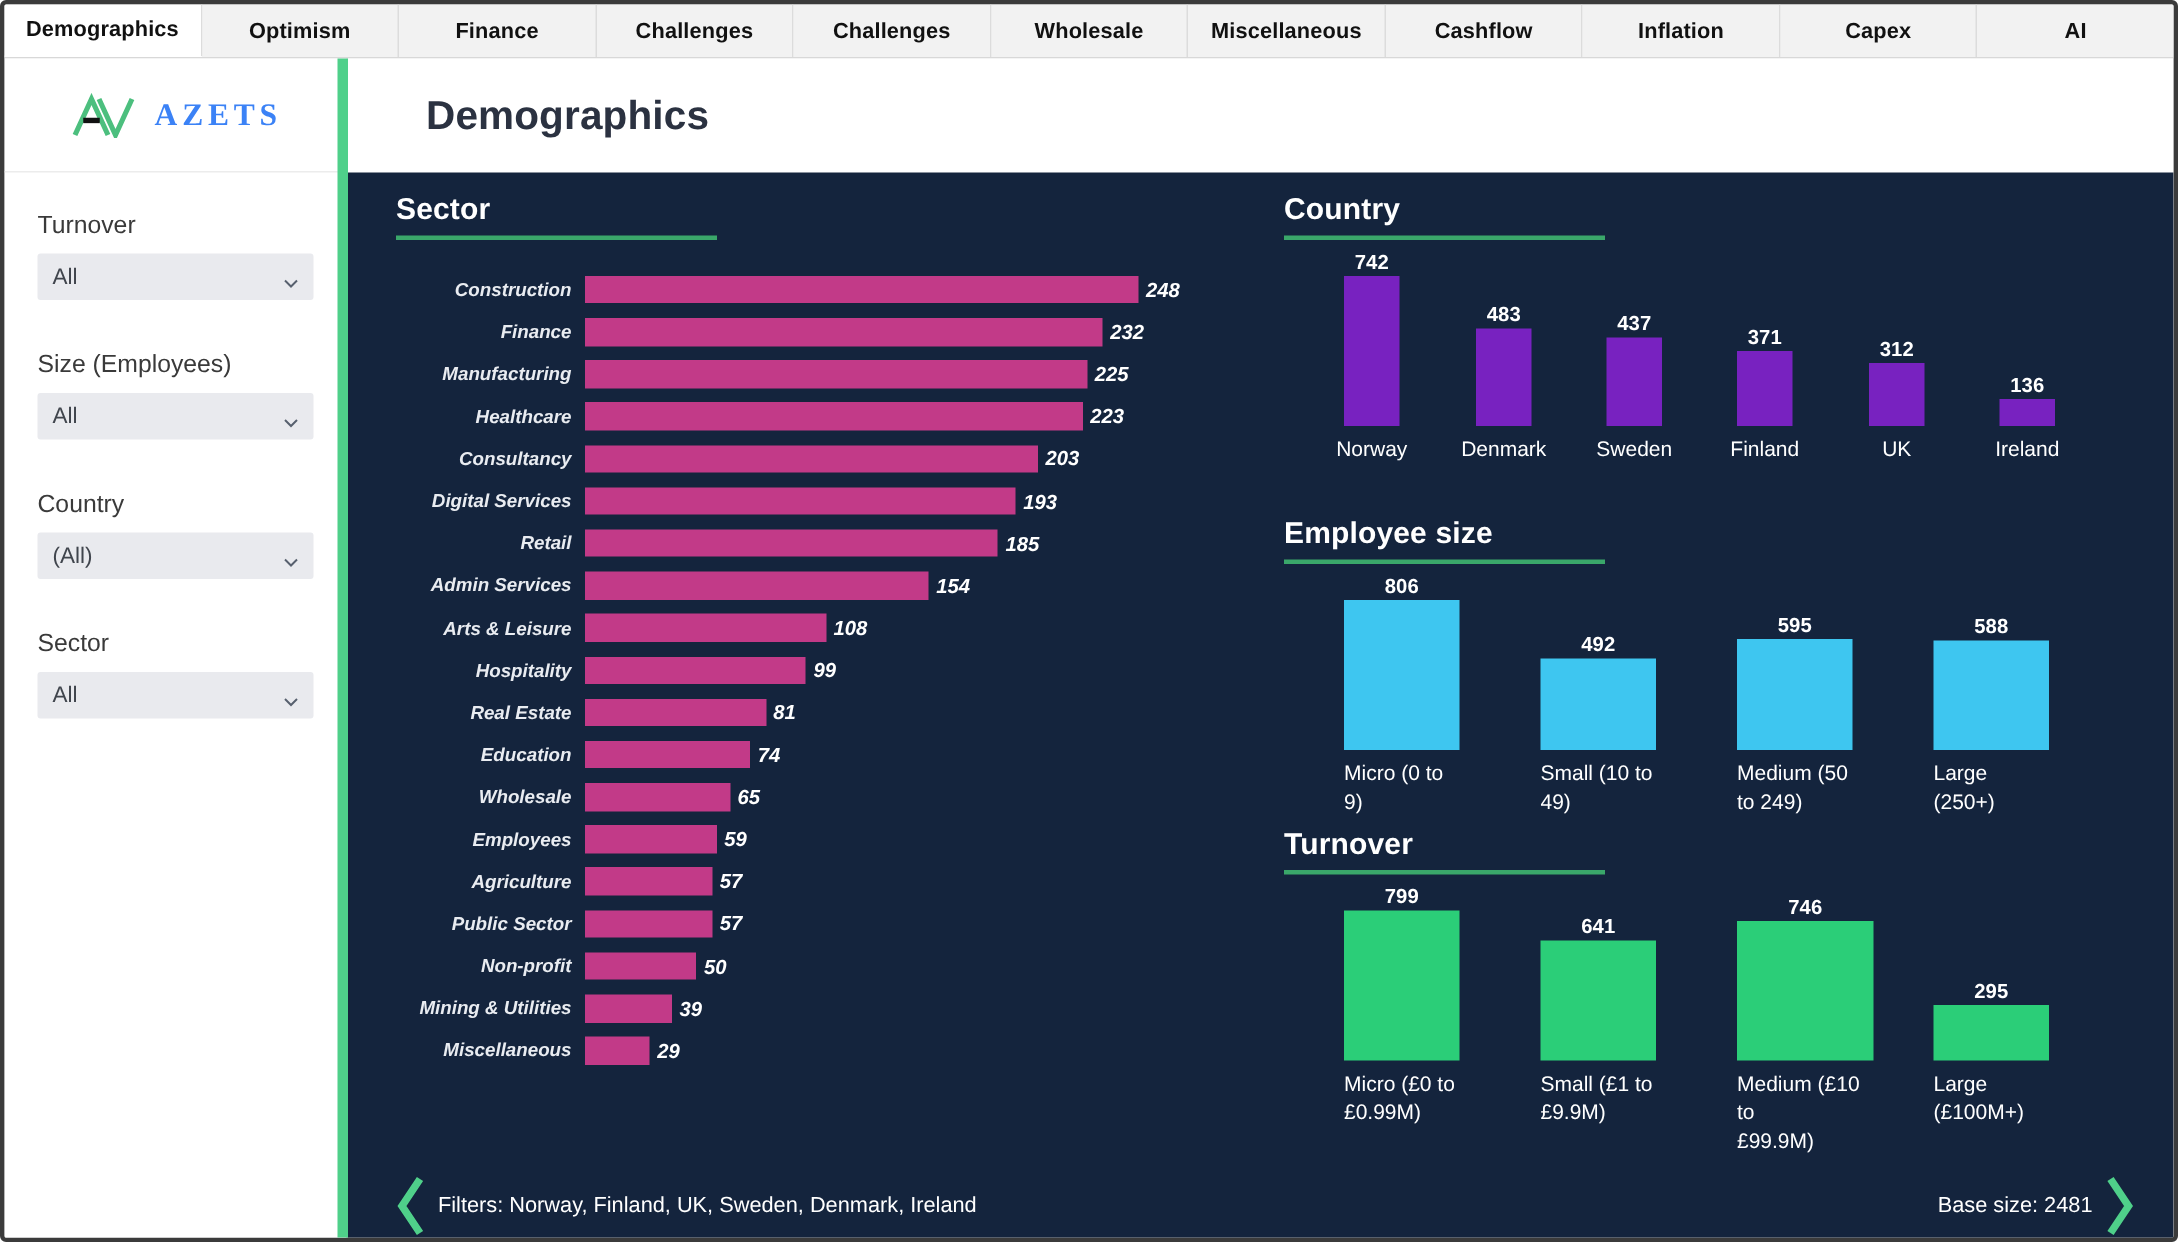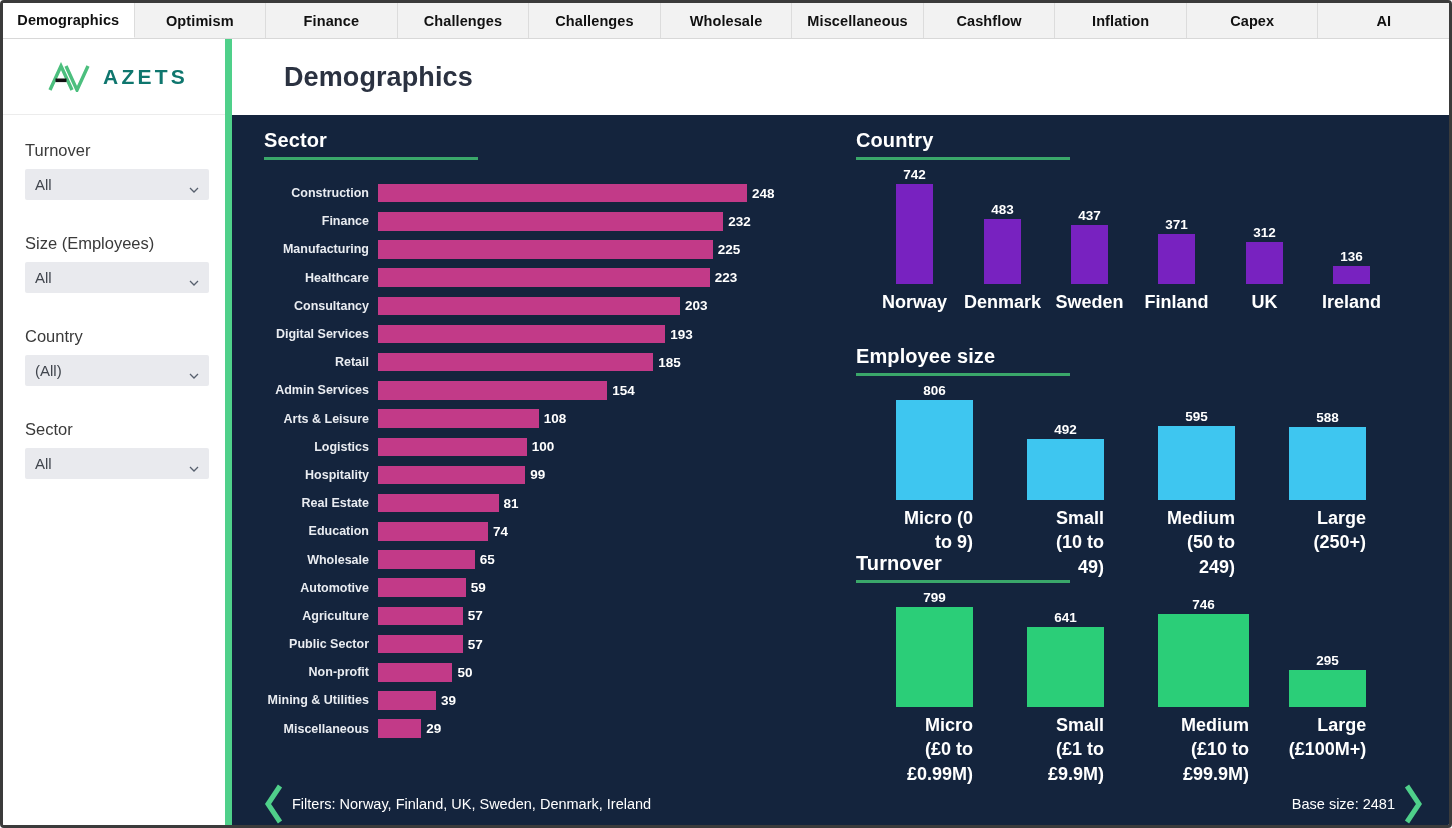--- a/index.html
+++ b/index.html
@@ -50,21 +50,22 @@
   }
   .logo-wrap {
     height: 76px;
     display: flex; align-items: center; justify-content: center;
     border-bottom: 1px solid #ececec;
     gap: 9px;
   }
   .logo-mark { width: 48px; height: 30px; display: block; }
   .logo-text {
     font-size: 21px; font-weight: 700; letter-spacing: 3.2px;
-    color: #0f766e;
+    color: #3b82f6;
+    font-family: Liberation Serif, serif;
   }
   .filters { padding: 26px 22px 0 22px; }
   .filter { margin-bottom: 34px; }
   .filter-label {
     font-size: 16.5px; color: #3a3a3a; margin-bottom: 9px;
     font-weight: 400;
   }
   .filter-select {
     position: relative;
     height: 31px;
@@ -143,22 +144,22 @@
   .vbar-col {
     position: absolute;
     display: flex; flex-direction: column; align-items: center; padding-left: 40px;
   }
   .vbar-val {
     font-size: 13.5px; font-weight: 700; color: #ffffff;
     margin-bottom: 2px; white-space: nowrap;
   }
   .vbar-rect { width: 100%; }
   .vbar-lbl {
-    font-size: 18px; font-weight: 700; color: #ffffff;
-    margin-top: 6px; text-align: right; line-height: 1.35;
+    font-size: 14px; font-weight: 400; color: #ffffff;
+    margin-top: 6px; text-align: left; line-height: 1.35;
     white-space: pre-line;
   }
 
   
   .footer {
     position: absolute; left: 0; bottom: 0;
     width: 1217px; height: 70px;
   }
   .foot-left {
     position: absolute; left: 32px; top: 26px;
@@ -269,21 +270,21 @@
 
   <div class="header">
     <h1>Demographics</h1>
   </div>
 
   <div class="canvas">
 
     <div>
       <div class="panel-title" style="left:32px; top:14px;">Sector</div>
       <div class="panel-rule" style="left:32px; top:42px; width:214px;"></div>
-      <div class="sector-rows" id="sector-rows" style="left:6px;">
+      <div class="sector-rows" id="sector-rows" style="left:18px;font-style:italic;">
           <div class="srow">
             <div class="lblbox">Construction</div>
             <div class="bar" style="background: rgb(194, 58, 136); width: 369px;"></div>
             <div class="val">248</div>
           </div>
           <div class="srow">
             <div class="lblbox">Finance</div>
             <div class="bar" style="background: rgb(194, 58, 136); width: 345.194px;"></div>
             <div class="val">232</div>
           </div>
@@ -316,46 +317,41 @@
             <div class="lblbox">Admin Services</div>
             <div class="bar" style="background: rgb(194, 58, 136); width: 229.137px;"></div>
             <div class="val">154</div>
           </div>
           <div class="srow">
             <div class="lblbox">Arts &amp; Leisure</div>
             <div class="bar" style="background: rgb(194, 58, 136); width: 160.694px;"></div>
             <div class="val">108</div>
           </div>
           <div class="srow">
-            <div class="lblbox">Logistics</div>
-            <div class="bar" style="background: rgb(194, 58, 136); width: 148.79px;"></div>
-            <div class="val">100</div>
-          </div>
-          <div class="srow">
             <div class="lblbox">Hospitality</div>
             <div class="bar" style="background: rgb(194, 58, 136); width: 147.302px;"></div>
             <div class="val">99</div>
           </div>
           <div class="srow">
             <div class="lblbox">Real Estate</div>
             <div class="bar" style="background: rgb(194, 58, 136); width: 120.52px;"></div>
             <div class="val">81</div>
           </div>
           <div class="srow">
             <div class="lblbox">Education</div>
             <div class="bar" style="background: rgb(194, 58, 136); width: 110.105px;"></div>
             <div class="val">74</div>
           </div>
           <div class="srow">
             <div class="lblbox">Wholesale</div>
             <div class="bar" style="background: rgb(194, 58, 136); width: 96.7137px;"></div>
             <div class="val">65</div>
           </div>
           <div class="srow">
-            <div class="lblbox">Automotive</div>
+            <div class="lblbox">Employees</div>
             <div class="bar" style="background: rgb(194, 58, 136); width: 87.7863px;"></div>
             <div class="val">59</div>
           </div>
           <div class="srow">
             <div class="lblbox">Agriculture</div>
             <div class="bar" style="background: rgb(194, 58, 136); width: 84.8105px;"></div>
             <div class="val">57</div>
           </div>
           <div class="srow">
             <div class="lblbox">Public Sector</div>

